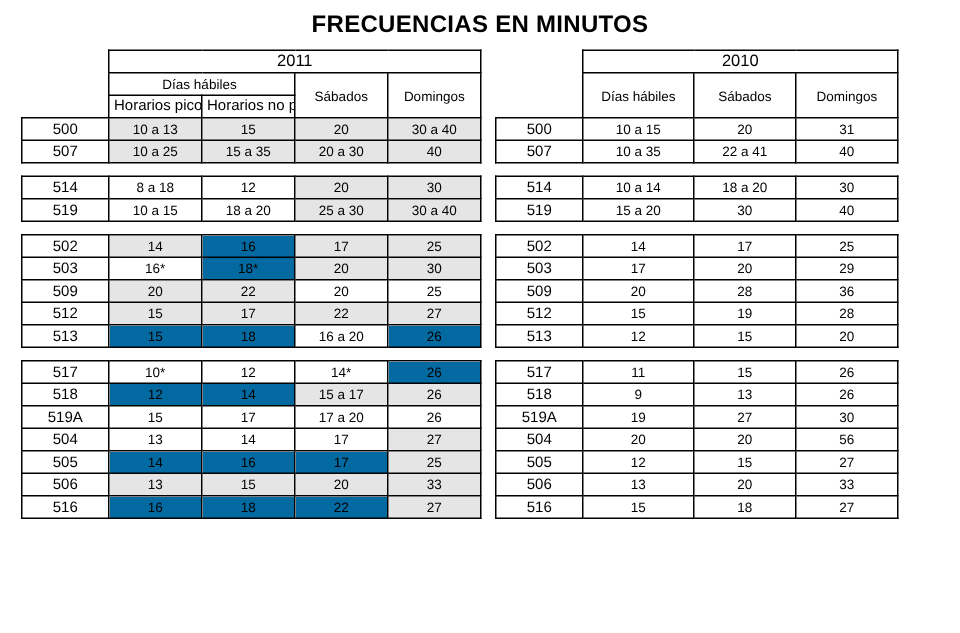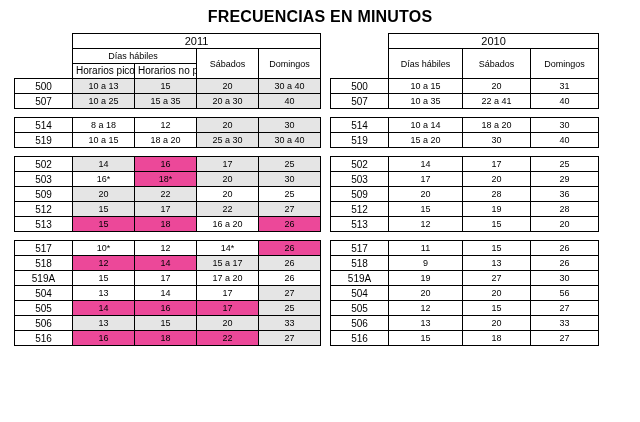--- a/index.html
+++ b/index.html
@@ -72,21 +72,21 @@
     line-height: 9.5px;
     padding-top: 2px;
   }
   .route {
     font-weight: bold;
     font-size: 10px;
     text-align: center;
   }
   
   .fy { background: #e5e5e5; }
-  .fo { background: #ec4899; }
+  .fo { background: #0369a1; }
   .fw { background: #ffffff; }
   
   tr.spacer td {
     border: none;
     height: 9px;
     background: #ffffff;
   }
   
   col.c-route  { width: 58px; }
   col.c-dh1    { width: 62px; }

